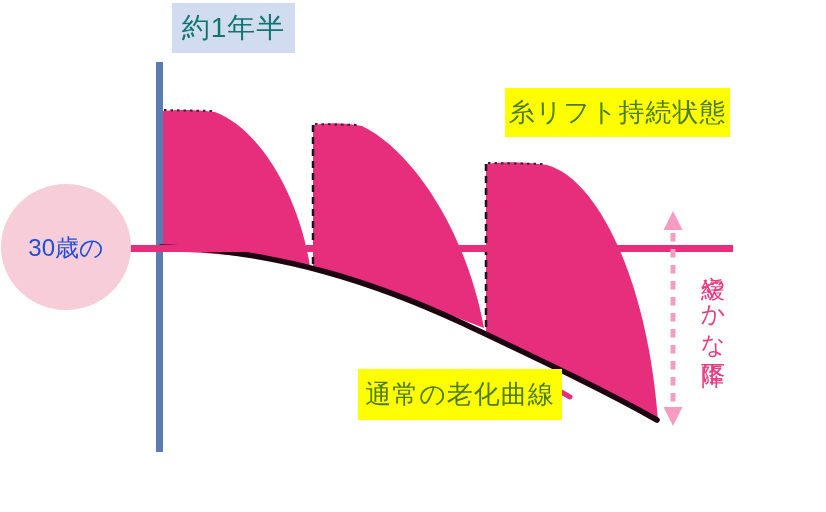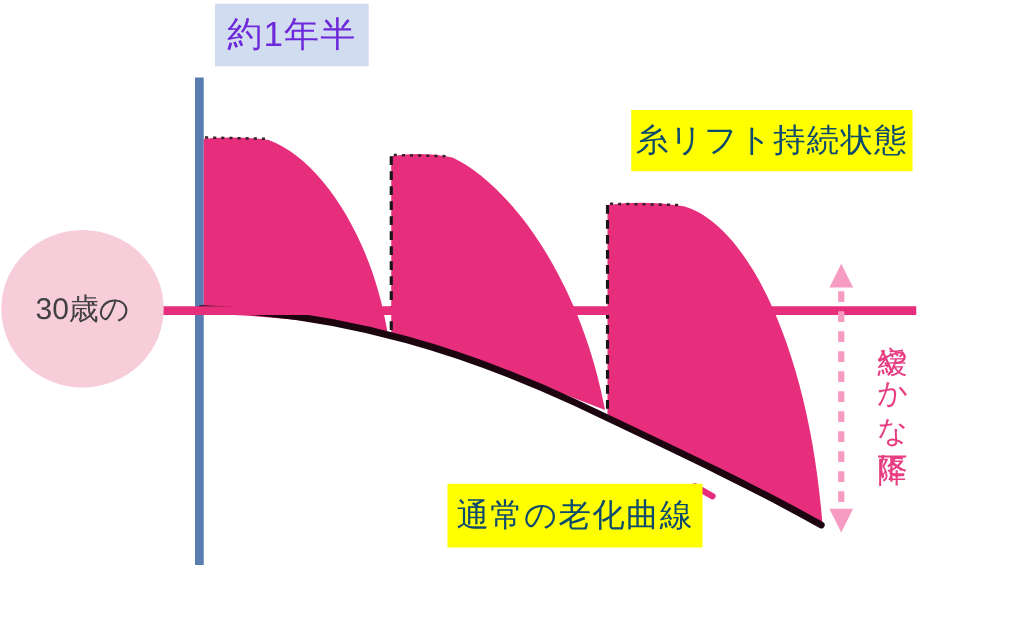--- a/index.html
+++ b/index.html
@@ -11,54 +11,54 @@
     position:relative;
     width:826px;height:512px;
     background:#ffffff;
     overflow:hidden;
   }
   .page svg{position:absolute;left:0;top:0;}
 
   .badge{
     position:absolute;
     background:#d2dcf0;
-    color:#6d28d9;
+    color:#0f766e;
     display:flex;align-items:center;justify-content:center;
     letter-spacing:1px;
   }
   .badge-duration{
     left:172px;top:3px;width:123px;height:50px;
     font-size:28px;
   }
   .badge-age{
     left:101px;top:451px;width:115px;height:57px;
     font-size:30px;
   }
   .baseline-circle{
     position:absolute;
     left:1px;top:184px;width:130px;height:126px;
     border-radius:50%;
     background:#f7cdda;
-    color:#404040;
+    color:#1d4ed8;
     font-size:24px;line-height:37px;
     display:flex;flex-direction:column;
     align-items:center;justify-content:center;
     text-align:center;
   }
   .hl-label{
     position:absolute;
     background:#ffff00;
-    color:#0c4a6e;
+    color:#4d7c0f;
     display:flex;align-items:center;justify-content:center;
     font-size:26px;
     letter-spacing:1px;
     white-space:nowrap;
   }
   .hl-lift{left:505px;top:88px;width:225px;height:49px;}
-  .hl-aging{left:358px;top:369px;width:204px;height:51px;margin-top:18px;}
+  .hl-aging{left:358px;top:369px;width:204px;height:51px;}
   .vtext{
     position:absolute;
     left:697px;top:259px;width:32px;height:186px;
     writing-mode:vertical-rl;
     text-orientation:upright;
     color:#e73d82;
     font-size:24px;
     line-height:32px;
     letter-spacing:1px;
     text-align:left;

